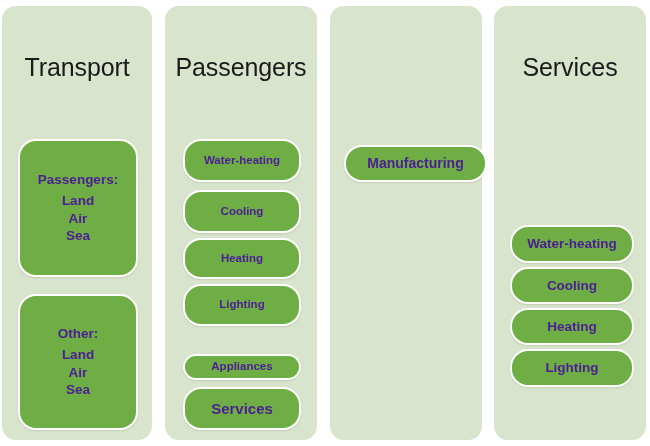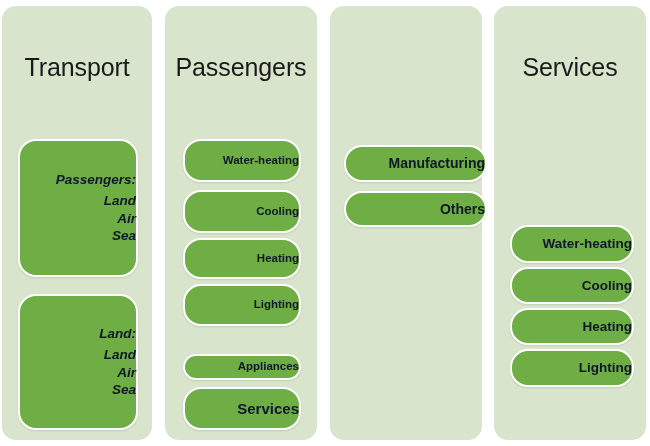--- a/index.html
+++ b/index.html
@@ -46,42 +46,42 @@
     right: 0;
     top: 0;
     bottom: 0;
   }
   .box {
     position: absolute;
     background: #6fae44;
     border: 2px solid #ffffff;
     border-radius: 18px;
     box-sizing: border-box;
-    color: #0f172a;
+    color: #4c1d95;
     display: flex;
     flex-direction: column;
-    align-items: flex-end;
+    align-items: center;
     justify-content: center;
     text-align: center;
     box-shadow: 0 1px 2px rgba(0,0,0,0.10);
   }
   .box-line {
     display: block;
     line-height: 1.32;
     white-space: nowrap;
   }
 
   
   #col-transport  { left: 2px;   width: 150px; }
   #col-residential{ left: 165px; width: 152px; }
   #col-industries { left: 330px; width: 152px; }
   #col-services   { left: 494px; width: 152px; }
 
   
-  .t-box { left: 16px; width: 120px; font-style: italic; }
+  .t-box { left: 16px; width: 120px; }
   .t-box .box-line { font-size: 13.5px; font-weight: 700; }
   .t-box .box-line.head { font-weight: 600; margin-bottom: 3px; }
   #t-passengers { top: 133px; height: 138px; }
   #t-cargo      { top: 288px; height: 136px; }
 
   
   .r-box { left: 18px; width: 118px; }
   .r-box .box-line { font-size: 11.5px; font-weight: 600; }
   #r-water     { top: 133px; height: 43px; }
   #r-cooling   { top: 184px; height: 43px; }
@@ -114,21 +114,21 @@
   <div class="column" id="col-transport">
     <div class="col-title">Transport</div>
     <div class="items">
       <div class="box t-box" id="t-passengers">
         <span class="box-line head">Passengers:</span>
         <span class="box-line">Land</span>
         <span class="box-line">Air</span>
         <span class="box-line">Sea</span>
       </div>
       <div class="box t-box" id="t-cargo">
-        <span class="box-line head">Land:</span>
+        <span class="box-line head">Other:</span>
         <span class="box-line">Land</span>
         <span class="box-line">Air</span>
         <span class="box-line">Sea</span>
       </div>
     </div>
   </div>
 
   <div class="column" id="col-residential">
     <div class="col-title">Passengers</div>
     <div class="items">
@@ -151,23 +151,20 @@
         <span class="box-line">Services</span>
       </div>
     </div>
   </div>
 
   <div class="column" id="col-industries">
     <div class="items">
       <div class="box i-box" id="i-manufacturing">
         <span class="box-line">Manufacturing</span>
       </div>
-      <div class="box i-box" id="i-others">
-        <span class="box-line">Others</span>
-      </div>
     </div>
   </div>
 
   <div class="column" id="col-services">
     <div class="col-title">Services</div>
     <div class="items">
       <div class="box s-box" id="s-water">
         <span class="box-line">Water-heating</span>
       </div>
       <div class="box s-box" id="s-cooling">

